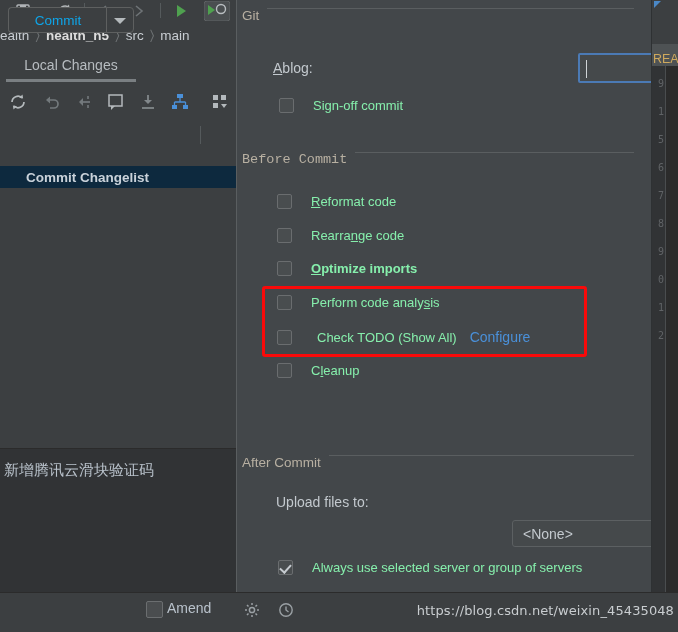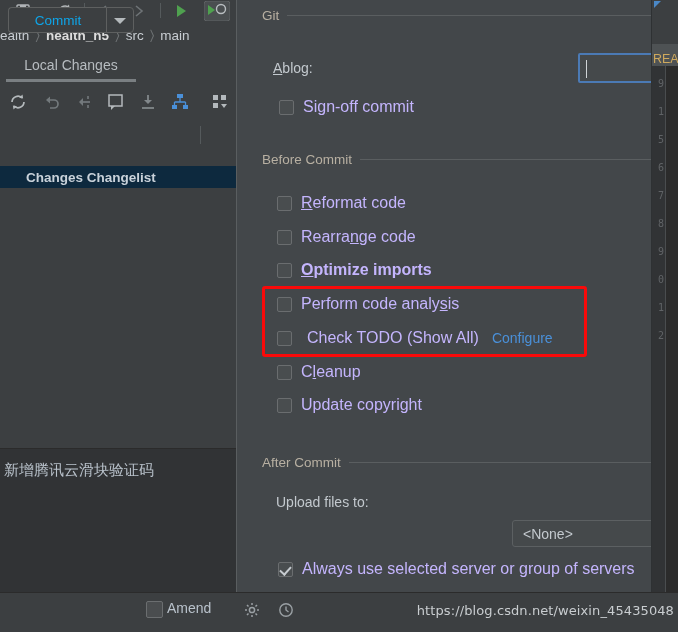--- a/index.html
+++ b/index.html
@@ -137,21 +137,21 @@
   
   .dialog {
     position: absolute; left: 236px; top: 0; width: 416px; height: 593px;
     background: #43474a;
     border-left: 1px solid #5a5e60; border-right: 1px solid #2e3133;
     border-bottom: 1px solid #2e3133;
     box-sizing: border-box;
     overflow: hidden;
   }
   .section-head {
-    position: absolute; display: flex; align-items: center; width: 392px; left: 25px;
+    position: absolute; display: flex; width: 392px; left: 5px;
   }
   .section-title {
     font-size: 13.5px; color: #b8b0a2; white-space: nowrap; padding-right: 8px;
   }
   .section-rule { flex: 1; height: 1px; background: #5a5e60; }
 
   .field-label {
     position: absolute; font-size: 14px; color: #c3c9ce;
   }
   .mn { text-decoration: underline; }
@@ -173,21 +173,21 @@
     width: 15px; height: 15px; background: #494d4f;
     border: 1px solid #6a6d6f; border-radius: 2px;
     box-sizing: border-box; position: relative; flex: none;
   }
   .cbox.checked::after {
     content: ""; position: absolute; left: 3px; top: 1px;
     width: 5px; height: 9px; border: solid #c6cbd0;
     border-width: 0 2px 2px 0; transform: rotate(42deg);
   }
   .cb-label {
-    margin-left: 9px; font-size: 16px; color: #c4b5fd; white-space: nowrap;
+    margin-left: 19px; font-size: 13px; color: #86efac; white-space: nowrap;
   }
   .cb-link {
     margin-left: 7px; font-size: 14px; color: #4a90d9; white-space: nowrap;
   }
 
   .highlight-box {
     position: absolute; left: 261px; top: 286px; width: 325px; height: 71px;
     border: 3px solid #fa0a0a; border-radius: 3px; box-sizing: border-box;
     pointer-events: none;
   }
@@ -315,21 +315,21 @@
         <svg width="20" height="20" viewBox="0 0 20 20">
             <rect x="3" y="3" width="5" height="5" fill="#b4b9bc"></rect>
             <rect x="11" y="3" width="5" height="5" fill="#b4b9bc"></rect>
             <rect x="3" y="11" width="5" height="5" fill="#b4b9bc"></rect>
             <path d="M11 12l3 4 3-4z" fill="#b4b9bc"></path>
           </svg>
       </span>
     </div>
 
     <div class="changelist-row">
-      <span class="changelist-label">Changes Changelist</span>
+      <span class="changelist-label">Commit Changelist</span>
     </div>
     <div class="changelist-body"></div>
 
     <div class="commit-msg-area">
       <div class="commit-msg-text">新增腾讯云滑块验证码</div>
     </div>
   </div>
 
   <div class="right-editor">
     <div class="re-tabstrip">
@@ -366,21 +366,21 @@
     <div class="author-input">
       <span class="caret"></span>
       <span placeholder=""></span>
     </div>
 
     <div class="cb-row" style="left:42px;top:98px;">
       <span class="cbox"></span>
       <span class="cb-label">Si<span class="mn">g</span>n-off commit</span>
     </div>
 
-    <div class="section-head" style="top:152px;">
+    <div class="section-head" style="top:152px;font-family:Liberation Mono, monospace;">
       <span class="section-title">Before Commit</span>
       <span class="section-rule"></span>
     </div>
 
     <div class="cb-row" style="left:40px;top:194px;">
       <span class="cbox"></span>
       <span class="cb-label"><span class="mn">R</span>eformat code</span>
     </div>
     <div class="cb-row" style="left:40px;top:228px;">
       <span class="cbox"></span>
@@ -395,24 +395,20 @@
       <span class="cb-label">Perform code analy<span class="mn">s</span>is</span>
     </div>
     <div class="cb-row" style="left:40px;top:329px;gap:6px;">
       <span class="cbox"></span>
       <span class="cb-label">Check TODO (Show All)</span>
       <span class="cb-link">Configure</span>
     </div>
     <div class="cb-row" style="left:40px;top:363px;">
       <span class="cbox"></span>
       <span class="cb-label">C<span class="mn">l</span>eanup</span>
-    </div>
-    <div class="cb-row" style="left:40px;top:396px;">
-      <span class="cbox"></span>
-      <span class="cb-label">Update copyright</span>
     </div>
 
     <div class="section-head" style="top:455px;">
       <span class="section-title">After Commit</span>
       <span class="section-rule"></span>
     </div>
 
     <span class="field-label" style="left:39px;top:494px;">Upload files to:</span>
 
     <div class="combo">

